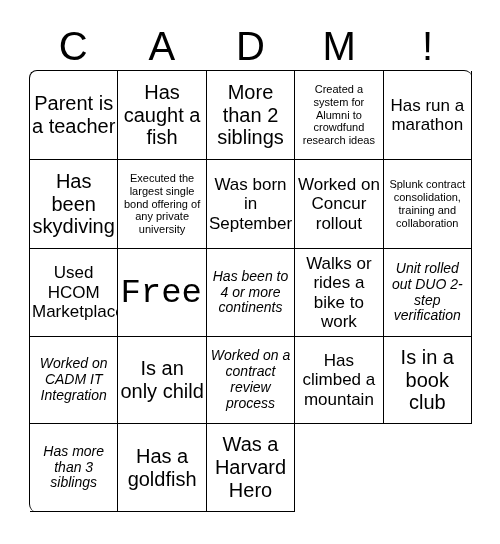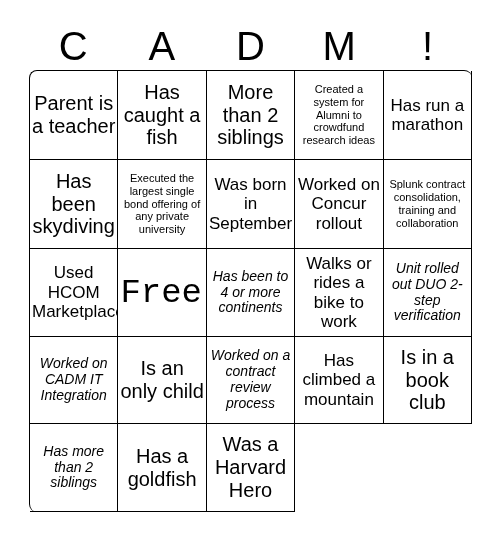--- a/index.html
+++ b/index.html
@@ -161,21 +161,21 @@
         <span>Worked on a contract review process</span>
       </div>
     <div class="cell sz-md">
         <span>Has climbed a mountain</span>
       </div>
 
     <div class="cell sz-lg">
         <span>Is in a book club</span>
       </div>
     <div class="cell sz-sm">
-        <span>Has more than 2 siblings</span>
+        <span>Has more than 3 siblings</span>
       </div>
     <div class="cell sz-lg">
         <span>Has a goldfish</span>
       </div>
     <div class="cell sz-lg">
         <span>Was a Harvard Hero</span>
       </div>
 
   </div>
 </div>

